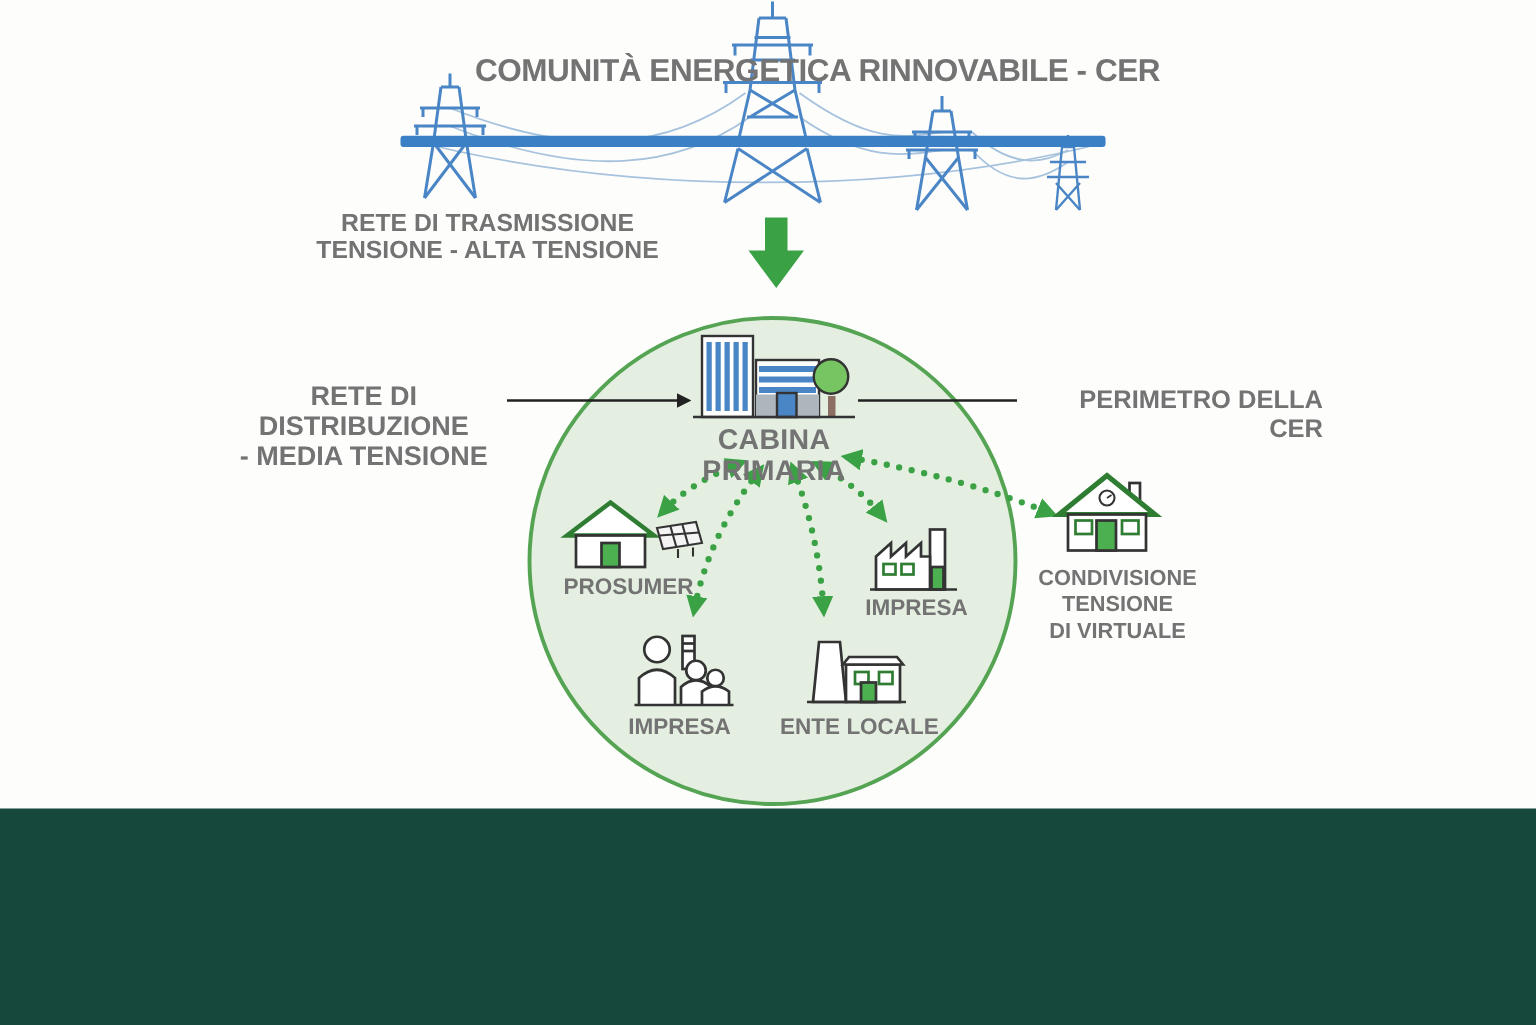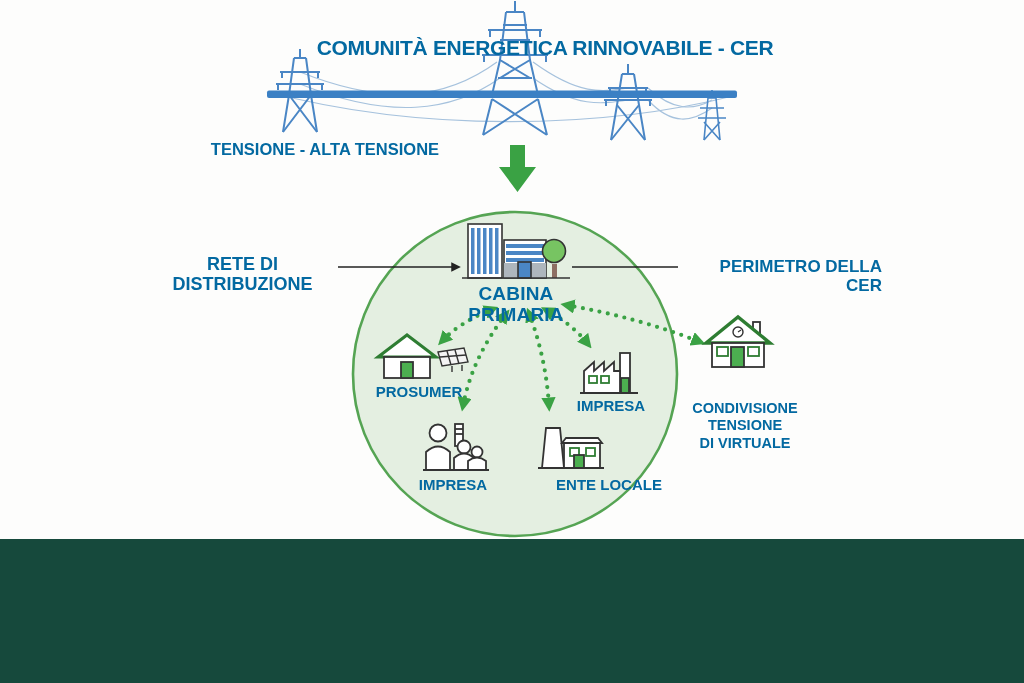--- a/index.html
+++ b/index.html
@@ -1,31 +1,31 @@
 <!DOCTYPE html>
 <html lang="it"><head>
 <meta charset="utf-8">
 <style>
   html,body{margin:0;padding:0;background:#fff;}
   *{box-sizing:border-box;}
   .canvas{position:relative;width:1024px;height:683px;background:#fdfdfc;overflow:hidden;
           font-family:"Liberation Sans",sans-serif;color:#262626;}
   .layer{position:absolute;left:0;top:0;}
-  .lbl{position:absolute;font-weight:700;color:#0369a1;text-align:center;line-height:1.12;}
+  .lbl{position:absolute;font-weight:700;color:#737373;text-align:center;line-height:1.12;}
   .title{top:36px;left:280px;width:530px;font-size:21px;letter-spacing:-0.3px;}
   .top-label{top:140px;left:198px;width:254px;font-size:16.5px;}
   .left-label{top:254px;left:145px;width:195px;font-size:18px;}
   .right-label{top:257px;left:682px;width:200px;font-size:17px;text-align:right;}
   .hub-label{top:283px;left:440px;width:152px;font-size:19px;letter-spacing:0.2px;}
   .node-label{font-size:15px;}
   .n-prosumer{top:384px;left:364px;width:110px;}
   .n-factory{top:398px;left:568px;width:86px;}
   .n-people{top:477px;left:408px;width:90px;}
-  .n-ente{top:477px;left:518px;width:110px;margin-left:36px;}
-  .n-share{top:378px;left:688px;width:114px;font-size:14.5px;line-height:1.2;margin-top:22px;}
+  .n-ente{top:477px;left:518px;width:110px;}
+  .n-share{top:378px;left:688px;width:114px;font-size:14.5px;line-height:1.2;}
   
   .footer{position:absolute;left:0;top:539px;width:1024px;height:144px;background:#16493c;}
 </style>
 </head>
 <body>
 
 <div class="canvas">
 
   <svg class="layer" width="1024" height="539" viewBox="0 0 1024 539">
     <defs>
@@ -171,25 +171,27 @@
       <rect x="712" y="343" width="52" height="24"></rect>
       <rect x="717" y="347" width="11" height="9" fill="#fff" stroke="#2e7d32"></rect>
       <rect x="748" y="347" width="11" height="9" fill="#fff" stroke="#2e7d32"></rect>
       <rect x="731" y="347" width="13" height="20" fill="#4caf50"></rect>
     </g>
   </svg>
 
   <div class="lbl title">COMUNITÀ ENERGETICA RINNOVABILE - CER</div>
 
   <div class="lbl top-label">
+    <div>RETE DI TRASMISSIONE</div>
     <div>TENSIONE - ALTA TENSIONE</div>
   </div>
 
   <div class="lbl left-label">
     <div>RETE DI DISTRIBUZIONE</div>
+    <div>- MEDIA TENSIONE</div>
   </div>
 
   <div class="lbl right-label">PERIMETRO DELLA CER</div>
 
   <div class="lbl hub-label">CABINA PRIMARIA</div>
 
   <div class="lbl node-label n-prosumer">PROSUMER</div>
   <div class="lbl node-label n-factory">IMPRESA</div>
   <div class="lbl node-label n-people">IMPRESA</div>
   <div class="lbl node-label n-ente">ENTE LOCALE</div>

